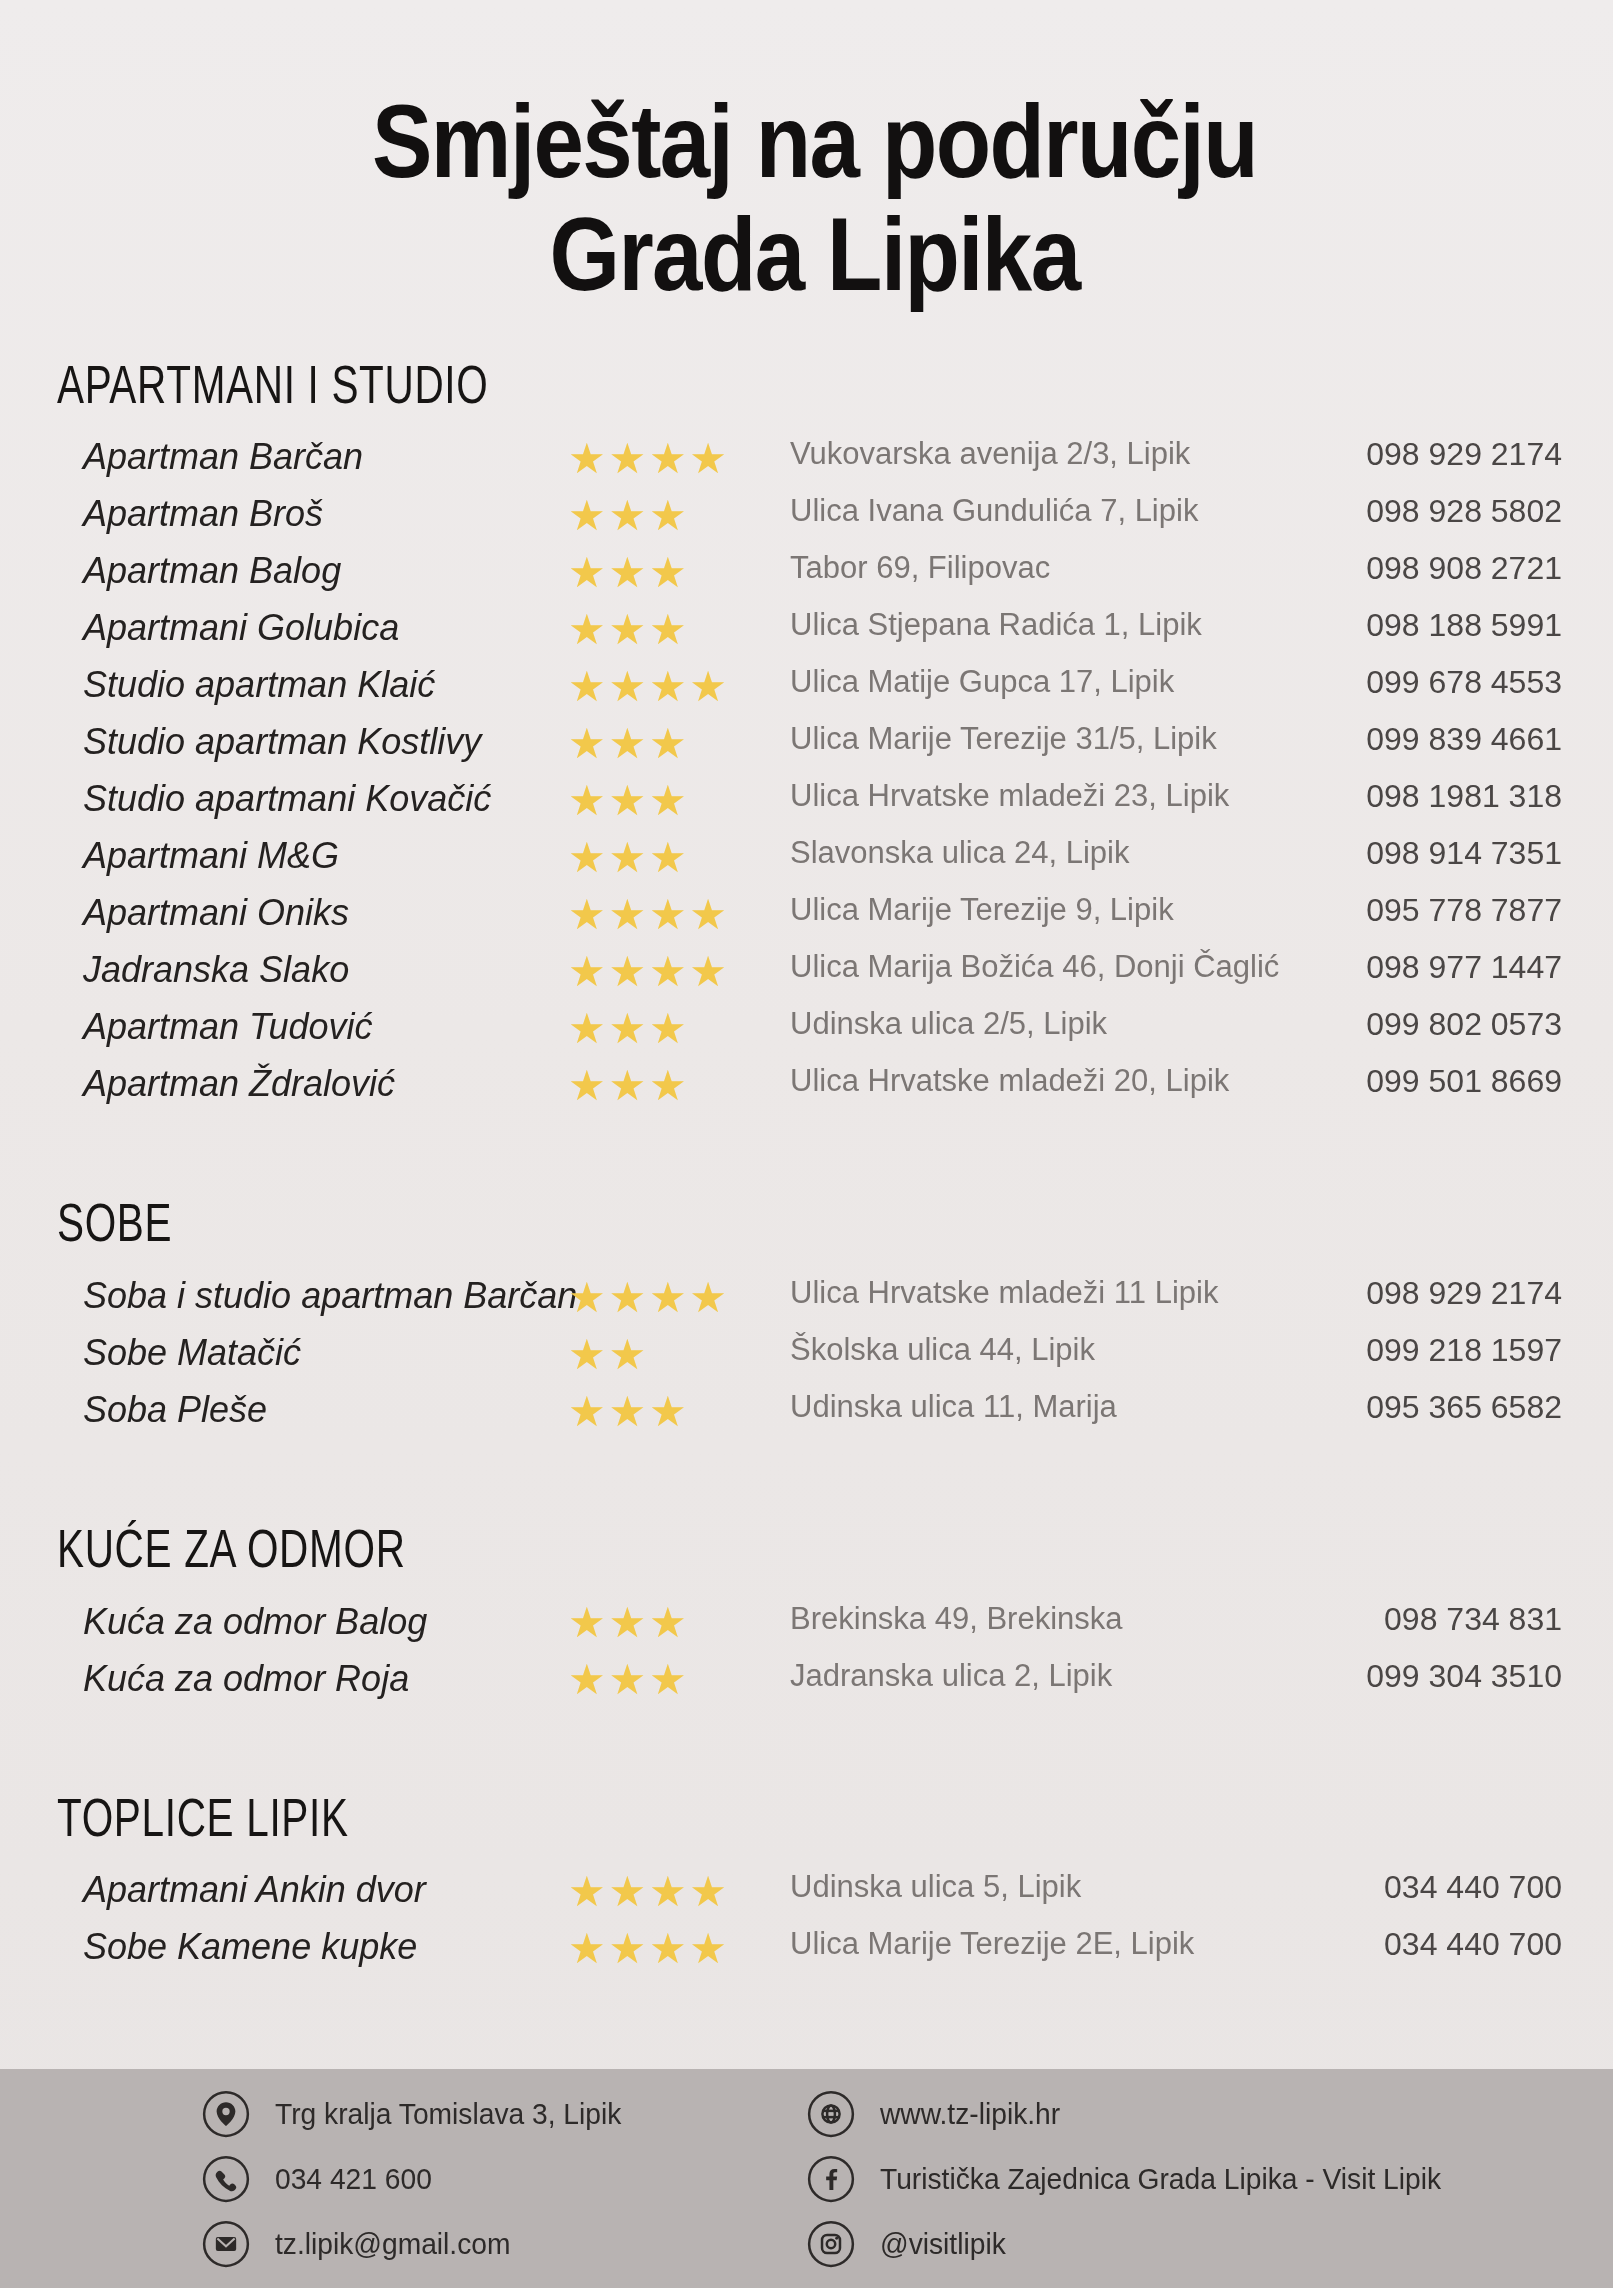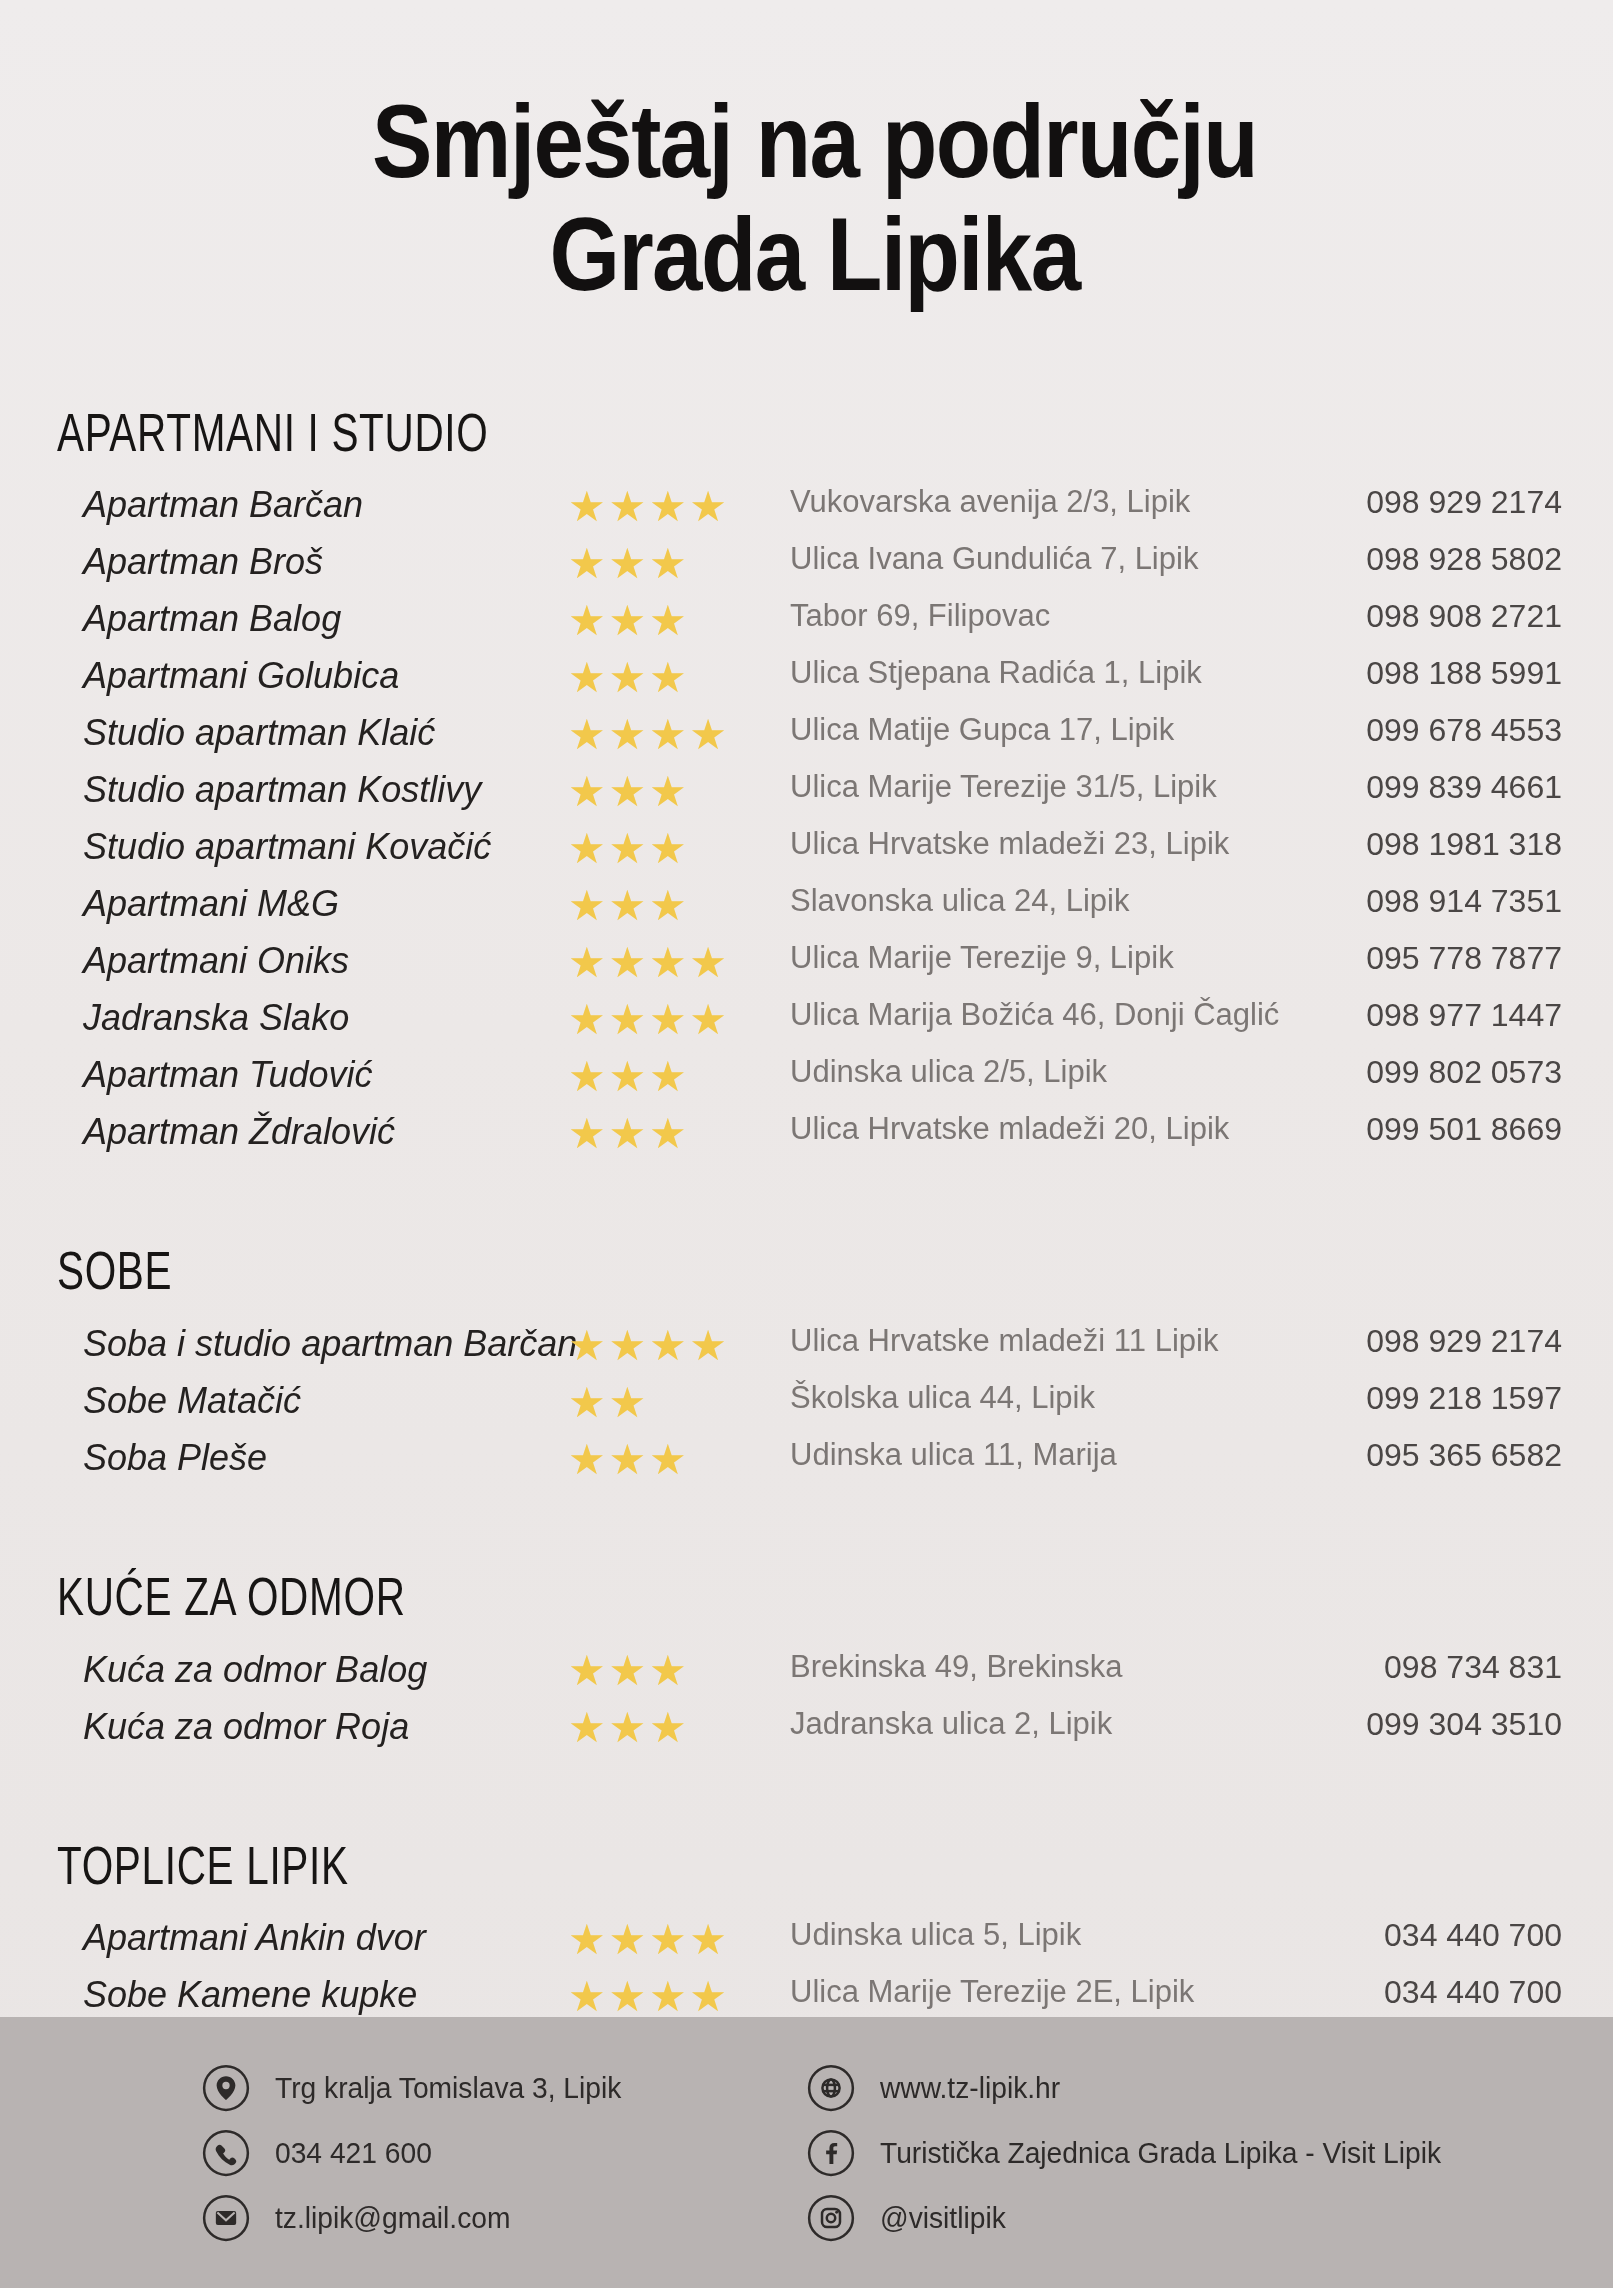--- a/index.html
+++ b/index.html
@@ -19,21 +19,21 @@
     letter-spacing:-1.8px;
     padding-left:16px;
   }
   .title .tline { display:block; transform:scaleX(0.88); transform-origin:50% 50%; }
 
   .heading {
     font-size:54px; font-weight:400; color:#171514;
     margin:74px 0 24px 57px; line-height:1.05;
     white-space:nowrap;
   }
-  .section:first-of-type .heading { margin-top:92px;text-decoration:underline; }
+  .section:first-of-type .heading { margin-top:44px;text-decoration:underline; }
   .heading .hinner { display:inline-block; transform:scaleX(0.75); transform-origin:0 50%; letter-spacing:0.9px; }
 
   .row {
     display:flex; align-items:flex-start;
     height:57px;
     padding:0 51px 0 83px;
   }
   .name {
     flex:0 0 485px; width:485px;
     font-style:italic; font-size:36px; color:#242120;
@@ -52,21 +52,21 @@
     white-space:nowrap;
   }
   .phone {
     flex:0 0 231px; width:231px;
     text-align:right;
     font-size:32px; color:#4a4645;
     white-space:nowrap;
   }
 
   .footer {
-    position:absolute; left:0; right:0; bottom:0; height:272px;
+    position:absolute; left:0; right:0; bottom:0; height:220px;
     background:#b8b3b2;
     display:flex; align-items:center;
   }
   .fcol { display:flex; flex-direction:column; justify-content:center; gap:11px; }
   .fcol.left  { margin-left:201px; flex:0 0 605px; width:605px; }
   .fcol.right { flex:1 1 auto; }
   .footer-item { display:flex; align-items:center; gap:24px; height:54px; }
   .ficon { width:50px; height:50px; flex:0 0 50px; }
   .ftext {
     font-size:30px; color:#2d2a29;

